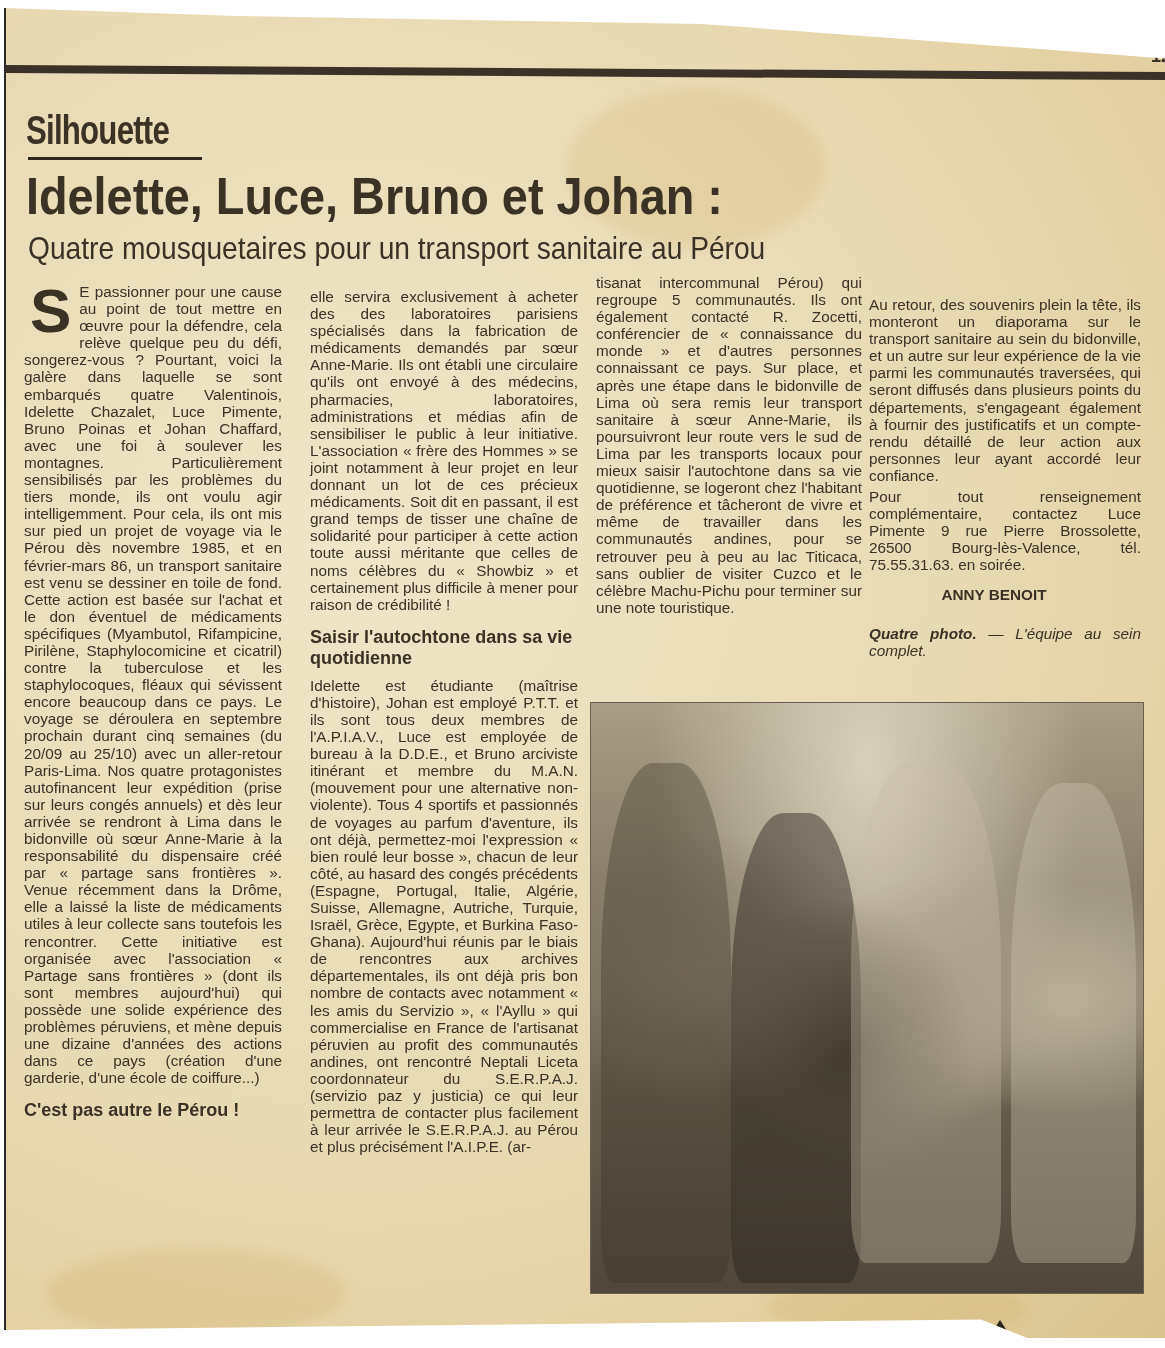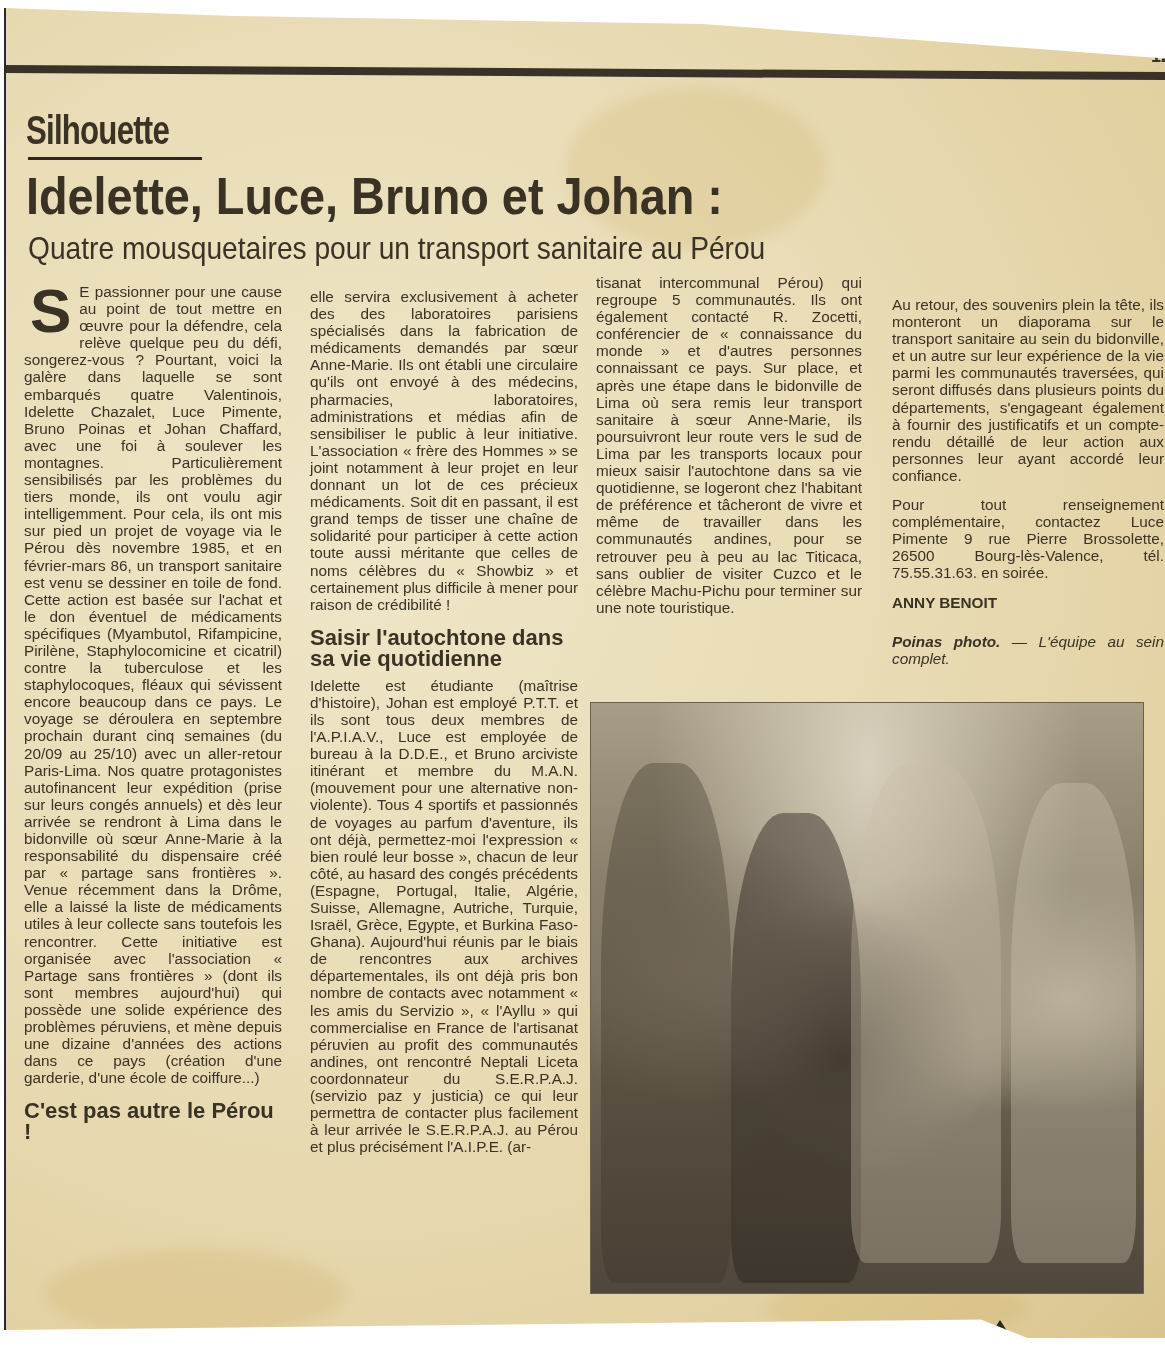--- a/index.html
+++ b/index.html
@@ -22,24 +22,24 @@
   .pagenum { position: absolute; right: -4px; top: 38px; font-weight: bold; font-size: 18px; color: #3a3128; }
   .kicker { position: absolute; left: 20px; top: 100px; font-size: 40px; font-weight: bold; letter-spacing: -1px; transform: scaleX(0.78); transform-origin: left; color: #3b3226; }
   .kicker-rule { position: absolute; left: 22px; top: 149px; width: 174px; height: 3px; background: #2f2820; }
   .headline { position: absolute; left: 20px; top: 158px; font-size: 52px; font-weight: bold; color: #3b3226; transform: scaleX(0.9); transform-origin: left; white-space: nowrap; }
   .subhead { position: absolute; left: 22px; top: 222px; font-size: 32px; color: #3b3226; transform: scaleX(0.88); transform-origin: left; white-space: nowrap; }
   .col { position: absolute; font-size: 15.3px; line-height: 17.1px; text-align: justify; color: #3b3226; }
   .col p { margin: 0; }
   .c1 { left: 18px; top: 275px; width: 258px; }
   .c2 { left: 304px; top: 280px; width: 268px; }
   .c3 { left: 590px; top: 266px; width: 266px; }
-  .c4 { left: 886px; top: 288px; width: 272px; }
+  .c4 { left: 863px; top: 288px; width: 272px; }
   .dropcap { float: left; font-size: 62px; line-height: 52px; font-weight: bold; margin: 2px 8px 0 6px; color: #3b3226; }
-  .subhd { font-weight: bold; font-size: 22px; line-height: 21px; margin: 14px 0 8px 0 !important; text-align: left; }
-  .sig { text-align: left; font-weight: bold; margin-top: 12px !important; padding-right: 22px; }
+  .subhd { font-weight: bold; font-size: 18px; line-height: 21px; margin: 14px 0 8px 0 !important; text-align: left; }
+  .sig { text-align: center; font-weight: bold; margin-top: 12px !important; padding-right: 22px; }
   .caption { font-style: italic; margin-top: 22px !important; }
   .caption b { font-weight: bold; }
   .photo {
     position: absolute; left: 584px; top: 694px; width: 552px; height: 590px;
     background:
       radial-gradient(ellipse at 20% 45%, #8c8170 0%, transparent 30%),
       radial-gradient(ellipse at 45% 60%, #5d5446 0%, transparent 32%),
       radial-gradient(ellipse at 63% 50%, #9a907c 0%, transparent 30%),
       radial-gradient(ellipse at 85% 50%, #b3a890 0%, transparent 28%),
       radial-gradient(ellipse at 50% 10%, #d8d0bc 0%, transparent 55%),
@@ -76,23 +76,23 @@
     <p class="subhd">Saisir l'autochtone dans sa vie quotidienne</p>
     <p>Idelette est étudiante (maîtrise d'histoire), Johan est employé P.T.T. et ils sont tous deux membres de l'A.P.I.A.V., Luce est employée de bureau à la D.D.E., et Bruno arciviste itinérant et membre du M.A.N. (mouvement pour une alternative non-violente). Tous 4 sportifs et passionnés de voyages au parfum d'aventure, ils ont déjà, permettez-moi l'expression « bien roulé leur bosse », chacun de leur côté, au hasard des congés précédents (Espagne, Portugal, Italie, Algérie, Suisse, Allemagne, Autriche, Turquie, Israël, Grèce, Egypte, et Burkina Faso-Ghana). Aujourd'hui réunis par le biais de rencontres aux archives départementales, ils ont déjà pris bon nombre de contacts avec notamment « les amis du Servizio », « l'Ayllu » qui commercialise en France de l'artisanat péruvien au profit des communautés andines, ont rencontré Neptali Liceta coordonnateur du S.E.R.P.A.J. (servizio paz y justicia) ce qui leur permettra de contacter plus facilement à leur arrivée le S.E.R.P.A.J. au Pérou et plus précisément l'A.I.P.E. (ar-</p>
   </div>
 
   <div class="col c3">
     <p>tisanat intercommunal Pérou) qui regroupe 5 communautés. Ils ont également contacté R. Zocetti, conférencier de « connaissance du monde » et d'autres personnes connaissant ce pays. Sur place, et après une étape dans le bidonville de Lima où sera remis leur transport sanitaire à sœur Anne-Marie, ils poursuivront leur route vers le sud de Lima par les transports locaux pour mieux saisir l'autochtone dans sa vie quotidienne, se logeront chez l'habitant de préférence et tâcheront de vivre et même de travailler dans les communautés andines, pour se retrouver peu à peu au lac Titicaca, sans oublier de visiter Cuzco et le célèbre Machu-Pichu pour terminer sur une note touristique.</p>
   </div>
 
   <div class="col c4">
     <p>Au retour, des souvenirs plein la tête, ils monteront un diaporama sur le transport sanitaire au sein du bidonville, et un autre sur leur expérience de la vie parmi les communautés traversées, qui seront diffusés dans plusieurs points du départements, s'engageant également à fournir des justificatifs et un compte-rendu détaillé de leur action aux personnes leur ayant accordé leur confiance.</p>
-    <p style="margin-top:12px;">Pour tout renseignement complémentaire, contactez Luce Pimente 9 rue Pierre Brossolette, 26500 Bourg-lès-Valence, tél. 75.55.31.63. en soirée.</p>
+    <p style="margin-top:4px;">Pour tout renseignement complémentaire, contactez Luce Pimente 9 rue Pierre Brossolette, 26500 Bourg-lès-Valence, tél. 75.55.31.63. en soirée.</p>
     <p class="sig">ANNY BENOIT</p>
-    <p class="caption"><b>Poinas photo.</b><span> — L'équipe au sein complet.</span></p>
+    <p class="caption"><b>Quatre photo.</b><span> — L'équipe au sein complet.</span></p>
   </div>
 
   <div class="photo">
     <div class="person" style="left:10px;top:60px;width:130px;height:520px;"></div>
     <div class="person" style="left:140px;top:110px;width:130px;height:470px;background:rgba(40,34,26,0.45);"></div>
     <div class="person" style="left:260px;top:60px;width:150px;height:500px;background:rgba(200,190,170,0.35);"></div>
     <div class="person" style="left:420px;top:80px;width:125px;height:480px;background:rgba(210,200,180,0.35);"></div>
   </div>
 
   <div class="torn"></div>

